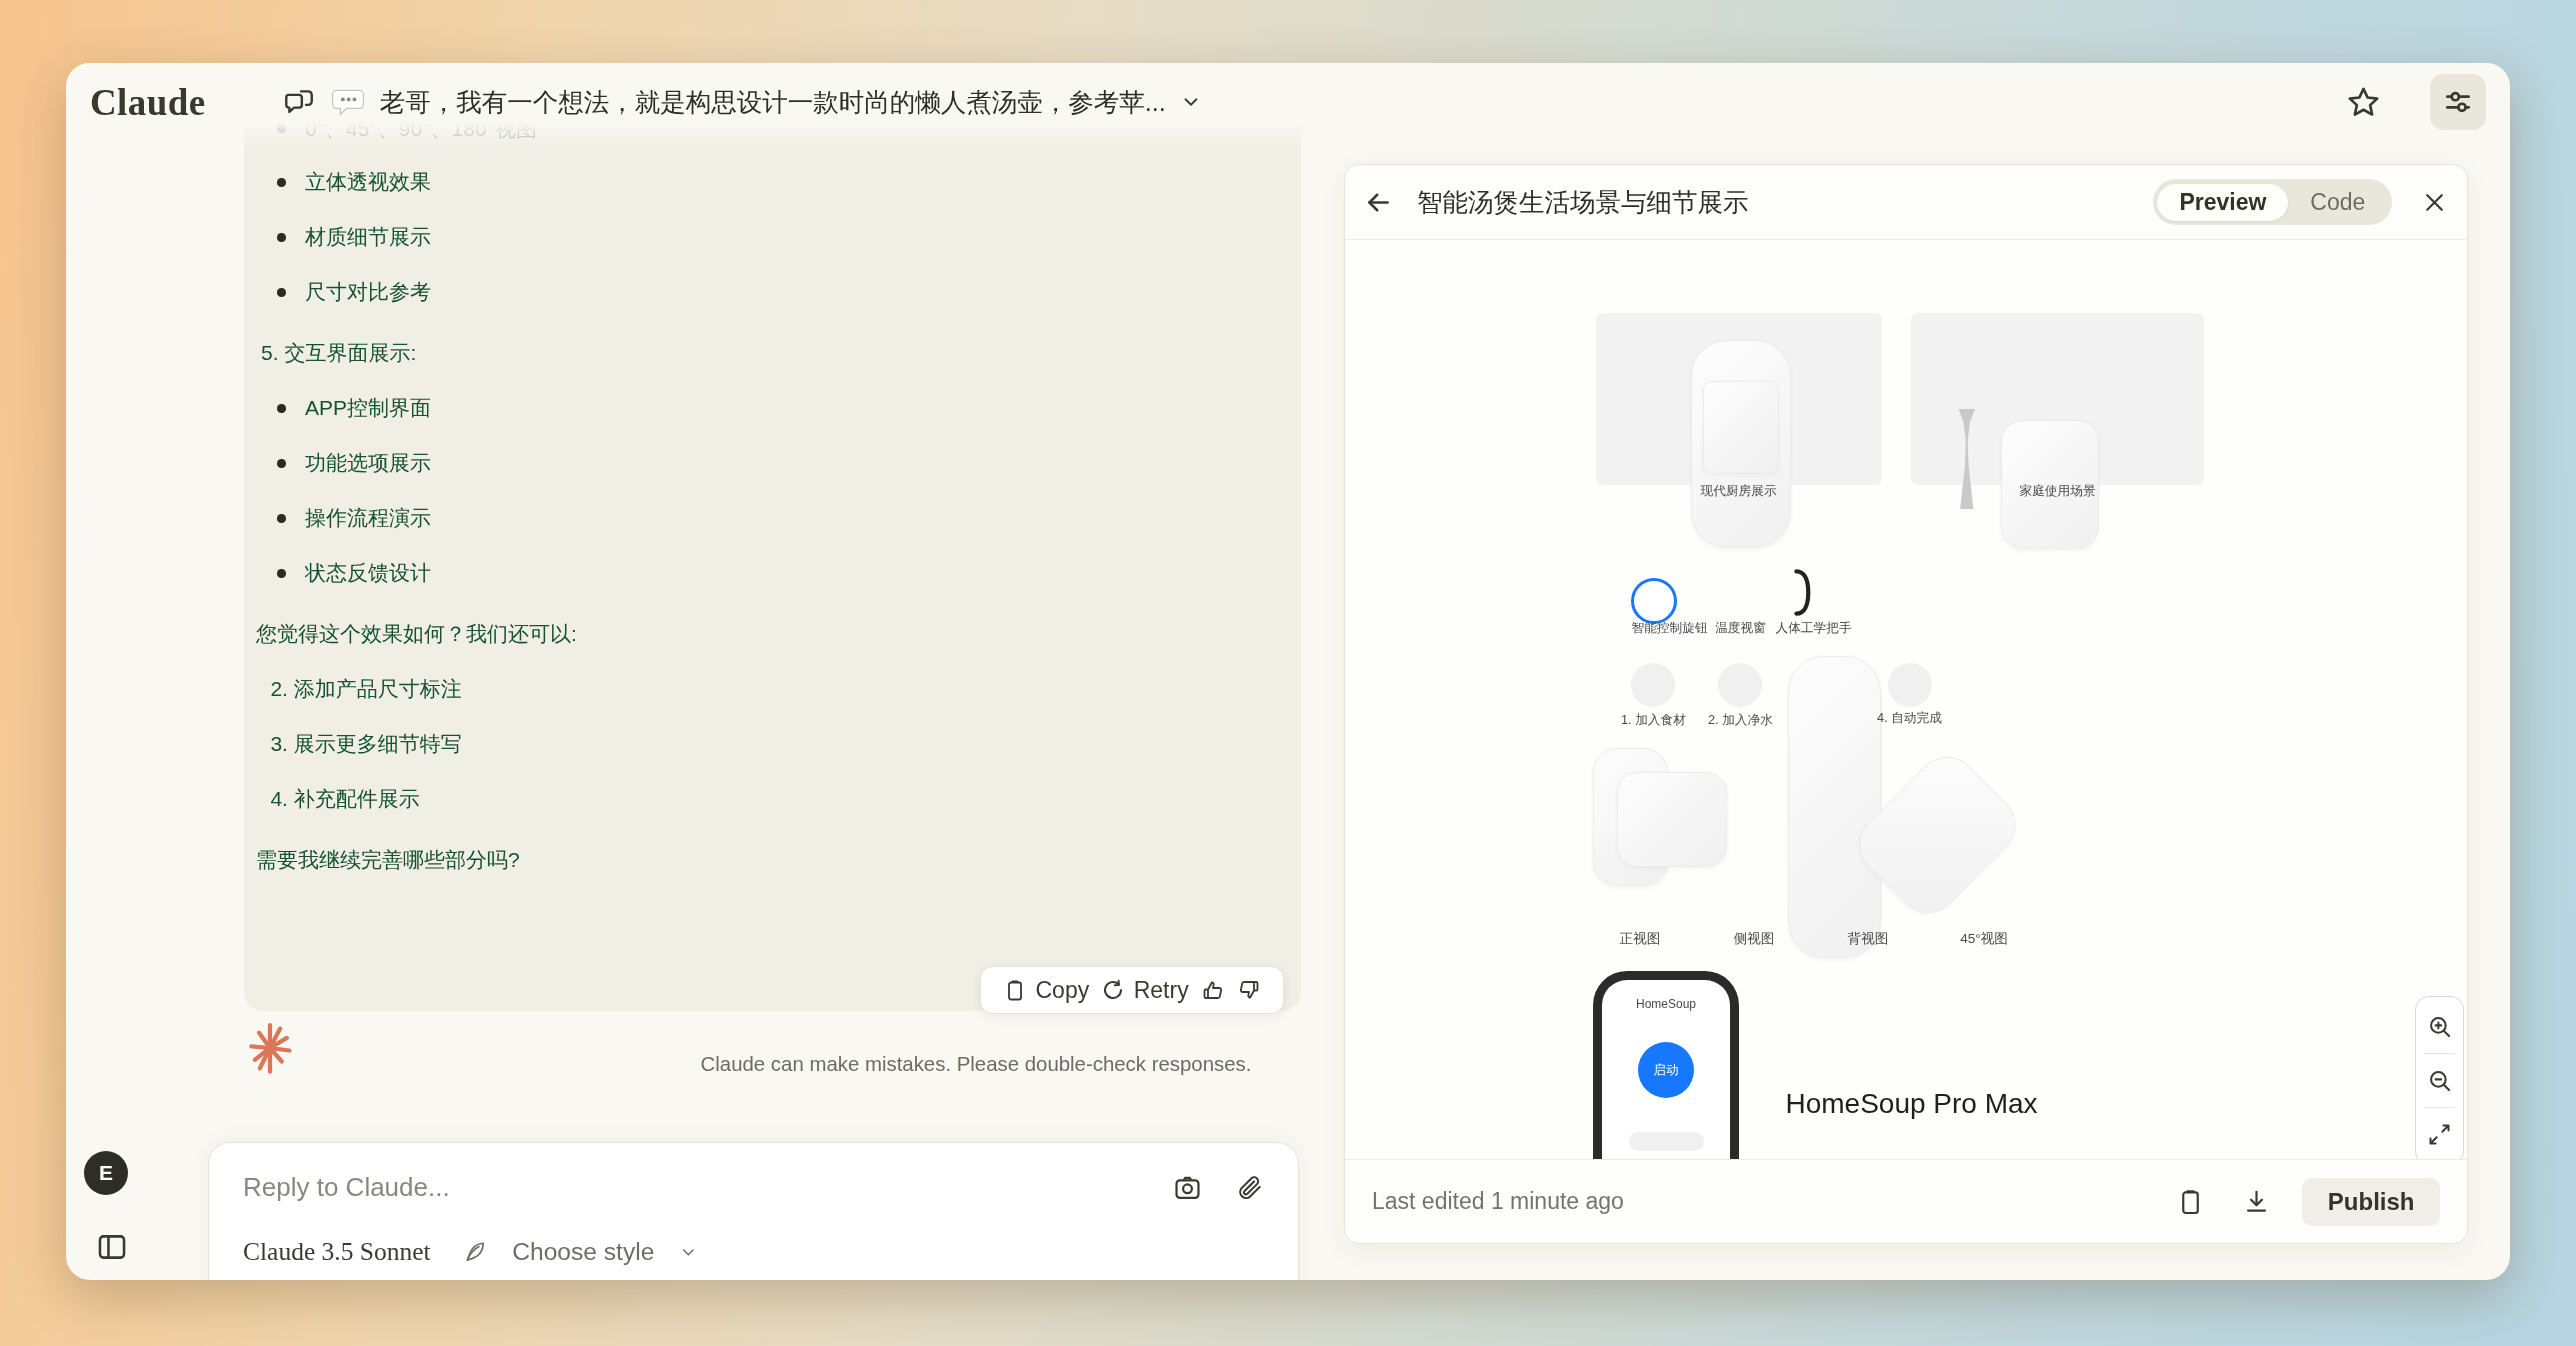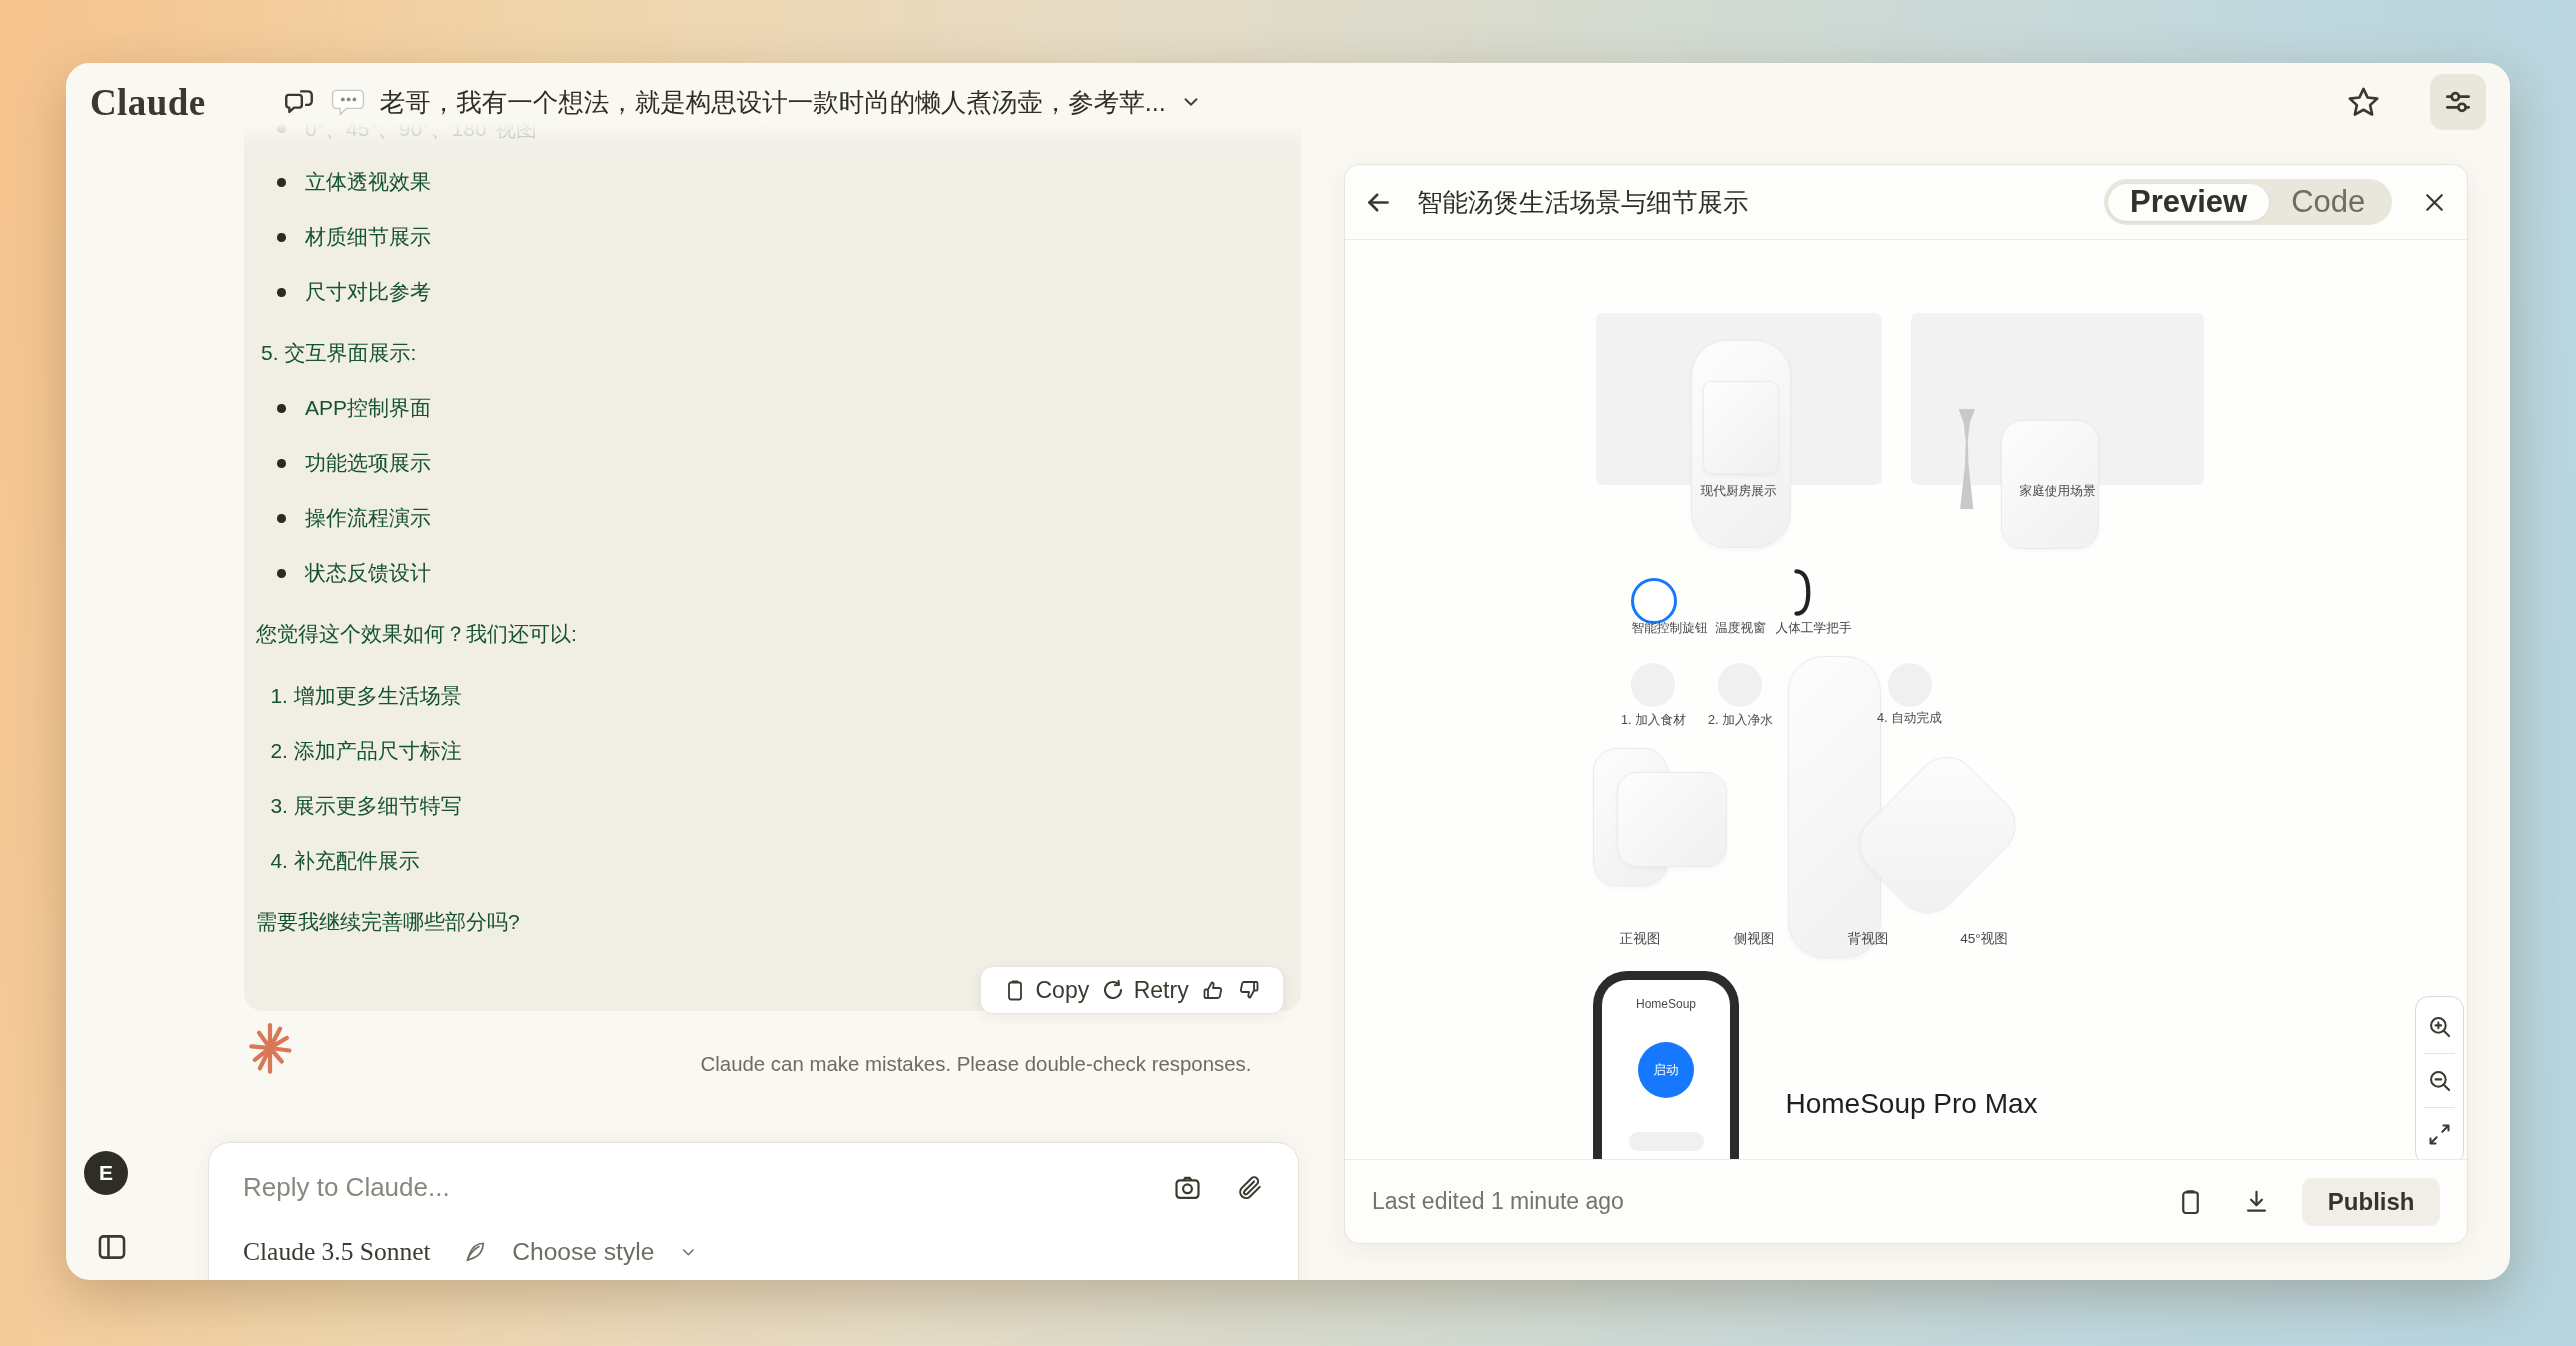--- a/index.html
+++ b/index.html
@@ -73,21 +73,21 @@
   .artifact { position:absolute; left:1278px; top:101px; width:1124px; height:1080px;
     background:#fdfdfb; border:0.8px solid #e7e4da; border-radius:15.3px; z-index:5;
     box-shadow:0 6.8px 25.5px rgba(60,50,20,.06); display:flex; flex-direction:column; }
   .art-header { height:75px; flex:none; display:flex; align-items:center; padding:0 16px;
     border-bottom:0.8px solid #edebe2; }
   .back-btn { width:34px; height:34px; color:#3a3930; }
   .art-title { margin-left:22px; font-size:25.5px; color:#2e2d27; }
   .seg-toggle { margin-left:auto; height:46px; background:#e9e6dc; border-radius:848px;
     display:flex; align-items:center; padding:4.2px; }
   .seg { height:37px; display:flex; align-items:center; padding:0 22px; border-radius:848px;
-    font-size:31px; cursor:pointer; }
+    font-size:23px; cursor:pointer; }
   .seg.active { background:#fdfdfa; color:#32312a; font-weight:bold; box-shadow:0 0.8px 3.4px rgba(0,0,0,.07); }
   .seg.inactive { color:#6f6d63; }
   .close-btn { margin-left:25.5px; width:34px; height:34px; color:#3a3930; }
 
   .art-content { position:relative; flex:1; overflow:hidden; background:#fefefd; }
 
   .gray-card { position:absolute; background:#f2f2f2; border-radius:6.8px; }
   .pot { position:absolute; background:linear-gradient(135deg,#fdfdfd,#f0f0f0);
     border:0.8px solid #ebebeb; box-shadow:0 1.7px 5.1px rgba(0,0,0,.04); }
   .tiny-cap { position:absolute; width:187px; text-align:center; font-size:12.7px; color:#4a4a4a; }
@@ -191,21 +191,20 @@
         </div>
       <div class="li-row">
           <span class="dot"></span>
           <span>操作流程演示</span>
         </div>
       <div class="li-row">
           <span class="dot"></span>
           <span>状态反馈设计</span>
         </div>
       <div class="msg-para">您觉得这个效果如何？我们还可以:</div>
-      <div class="msg-num group-gap">1. 增加更多生活场景</div>
       <div class="msg-num">2. 添加产品尺寸标注</div>
       <div class="msg-num">3. 展示更多细节特写</div>
       <div class="msg-num">4. 补充配件展示</div>
       <div class="msg-para">需要我继续完善哪些部分吗?</div>
     </div>
 
     <div class="msg-actions">
       <div class="act">
         <svg width="24" height="24" viewBox="0 0 24 24" fill="none" stroke="currentColor" stroke-width="1.8" stroke-linejoin="round">
             <rect x="6" y="4.5" width="12" height="17" rx="2"></rect>

